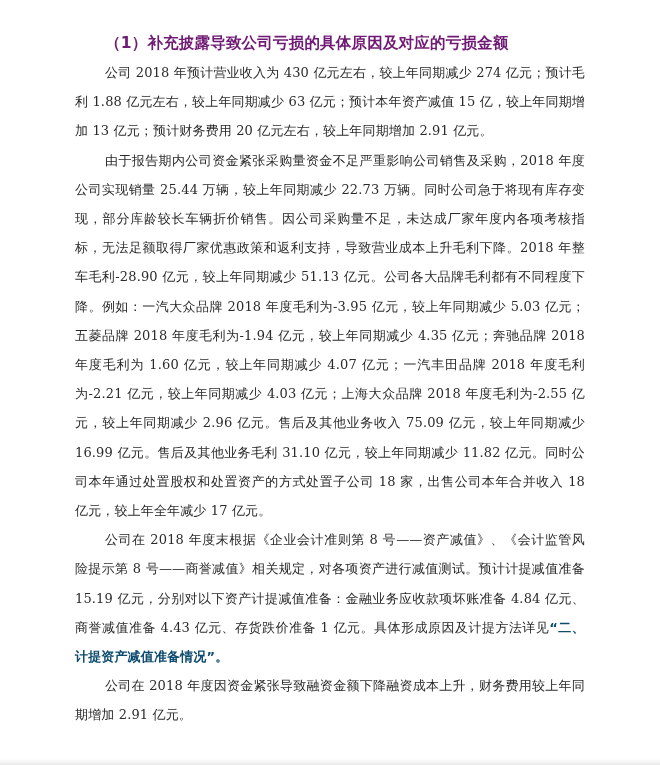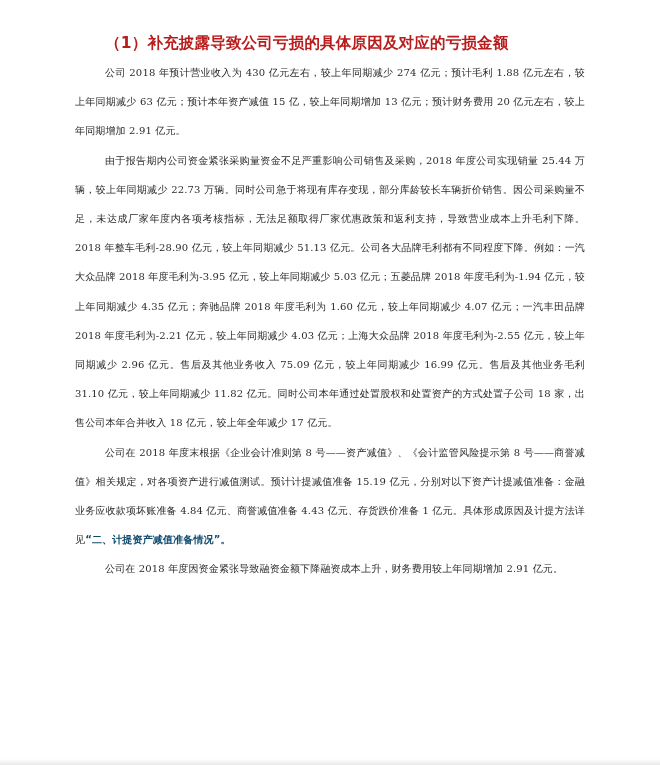--- a/index.html
+++ b/index.html
@@ -19,26 +19,26 @@
       position: absolute;
       left: 75px;
       top: 29px;
       width: 510px;
     }
     .heading {
       font-family: "DejaVu Sans", "Liberation Sans", sans-serif;
       font-weight: bold;
       font-size: 15.5px;
       line-height: 29px;
-      color: #b91c1c;
+      color: #701a75;
       margin: 0 0 0 30px;
       letter-spacing: 0.2px;
     }
     .para {
-      font-size: 10px;
+      font-size: 13px;
       line-height: 29.2px;
       margin: 0;
       text-indent: 30px;
       text-align: justify;
       text-align-last: left;
       letter-spacing: 0.15px;
     }
     .strong {
       font-family: "DejaVu Sans", "Liberation Sans", sans-serif;
       font-weight: bold;

